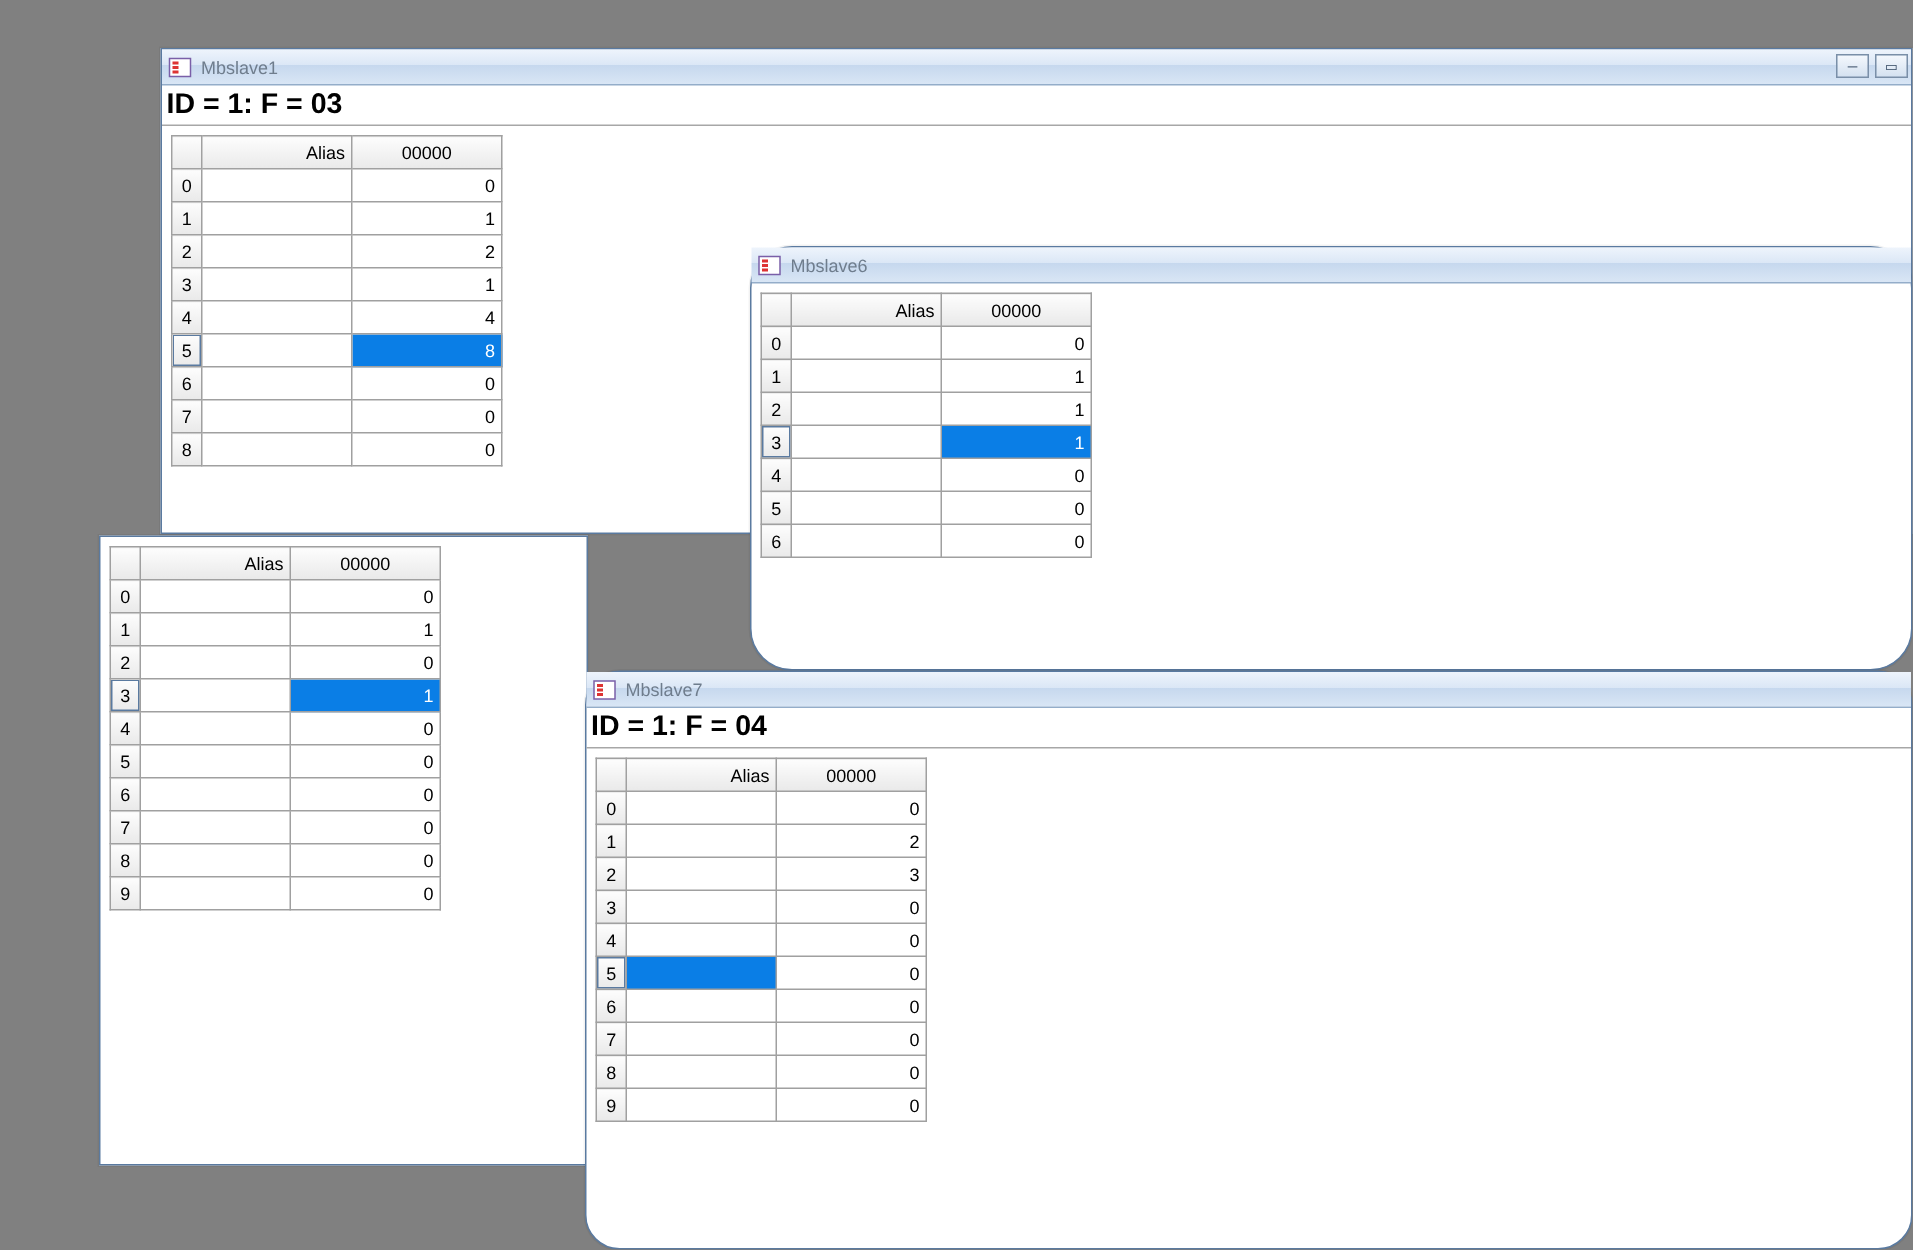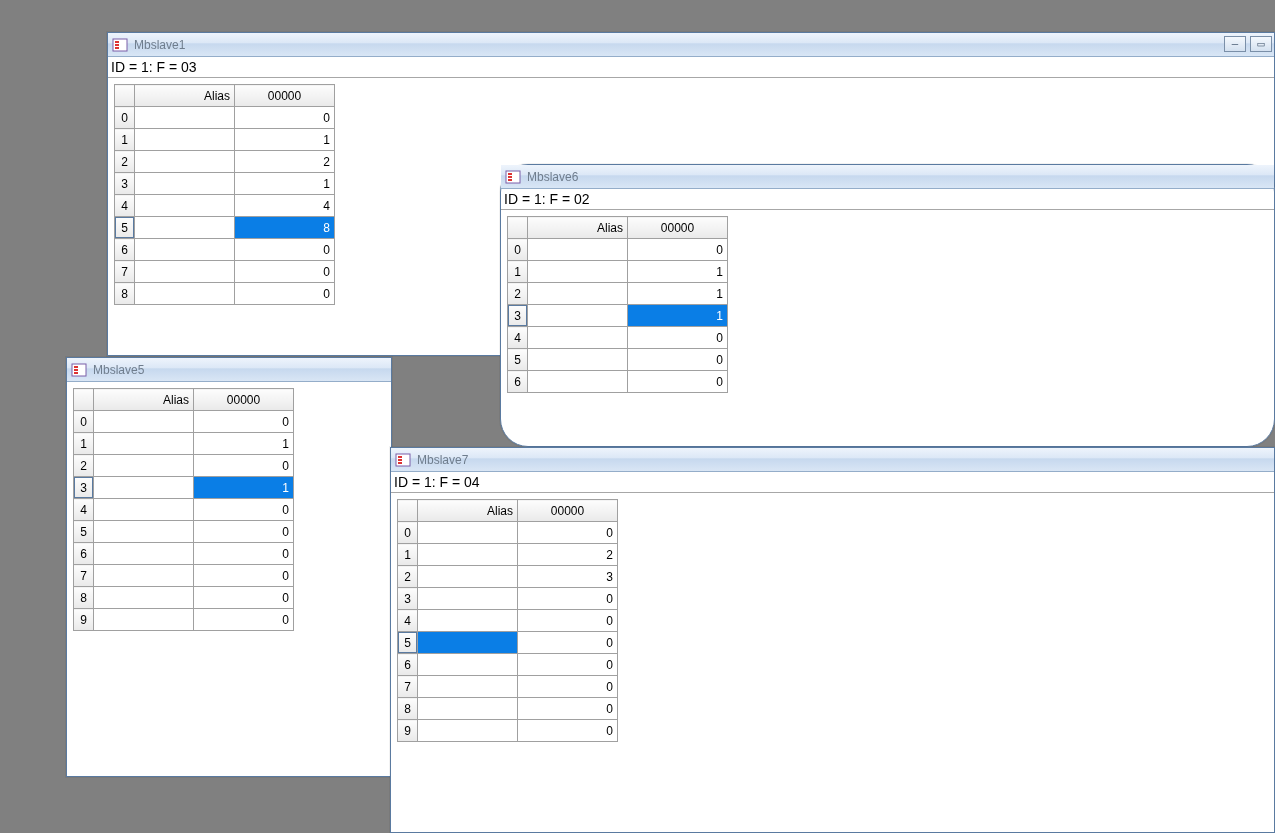--- a/index.html
+++ b/index.html
@@ -50,22 +50,22 @@
   .win-btn {
     width: 22px; height: 16px;
     border: 1px solid #7a8fa8;
     background: linear-gradient(to bottom,#f4f8fd,#d4e1f0);
     display:flex; align-items:center; justify-content:center;
     box-sizing:border-box;
   }
   .win-btn span { font-size:9px; line-height:9px; color:#30455e; }
   .status-line {
     padding: 2px 3px;
-    font-weight: normal;
-    font-size: 14px;
+    font-weight: bold;
+    font-size: 19px;
     color: #000;
     border-bottom: 1px solid #a7a7a7;
   }
   .table-wrap {
     padding: 6px 6px 6px 6px;
   }
   table.grid {
     border-collapse: collapse;
     table-layout: fixed;
   }
@@ -189,21 +189,20 @@
     <span class="app-icon">
       <svg width="16" height="16">
           <rect x="1" y="2" width="14" height="12" fill="#fff" stroke="#7a5fa8"></rect>
           <rect x="3" y="4" width="4" height="2" fill="#d33"></rect>
           <rect x="3" y="7" width="4" height="2" fill="#d33"></rect>
           <rect x="3" y="10" width="4" height="2" fill="#d33"></rect>
         </svg>
     </span>
     <span class="title-text">Mbslave6</span>
   </div>
-  <div class="status-line">ID = 1: F = 02</div>
   <div class="table-wrap">
     <table class="grid">
         <thead>
           <tr>
             <th class="col-corner"></th>
             <th class="col-alias">Alias</th>
             <th class="col-val">00000</th>
           </tr>
         </thead>
         <tbody>
@@ -241,31 +240,20 @@
             <td class="rowhdr">6</td>
             <td class="alias"></td>
             <td class="val">0</td>
           </tr>
         </tbody>
       </table>
   </div>
 </div>
 
 <div class="window" id="win5" style="left: 66px; top: 357px; width: 326px; height: 420px;">
-  <div class="titlebar">
-    <span class="app-icon">
-      <svg width="16" height="16">
-          <rect x="1" y="2" width="14" height="12" fill="#fff" stroke="#7a5fa8"></rect>
-          <rect x="3" y="4" width="4" height="2" fill="#d33"></rect>
-          <rect x="3" y="7" width="4" height="2" fill="#d33"></rect>
-          <rect x="3" y="10" width="4" height="2" fill="#d33"></rect>
-        </svg>
-    </span>
-    <span class="title-text">Mbslave5</span>
-  </div>
   <div class="table-wrap">
     <table class="grid">
         <thead>
           <tr>
             <th class="col-corner"></th>
             <th class="col-alias">Alias</th>
             <th class="col-val">00000</th>
           </tr>
         </thead>
         <tbody>
@@ -317,21 +305,21 @@
           <tr>
             <td class="rowhdr">9</td>
             <td class="alias"></td>
             <td class="val">0</td>
           </tr>
         </tbody>
       </table>
   </div>
 </div>
 
-<div class="window" id="win7" style="left: 390px; top: 447px; width: 885px; height: 386px;">
+<div class="window" id="win7" style="left: 390px; top: 447px; width: 885px; height: 386px; border-radius: 23px;">
   <div class="titlebar">
     <span class="app-icon">
       <svg width="16" height="16">
           <rect x="1" y="2" width="14" height="12" fill="#fff" stroke="#7a5fa8"></rect>
           <rect x="3" y="4" width="4" height="2" fill="#d33"></rect>
           <rect x="3" y="7" width="4" height="2" fill="#d33"></rect>
           <rect x="3" y="10" width="4" height="2" fill="#d33"></rect>
         </svg>
     </span>
     <span class="title-text">Mbslave7</span>

